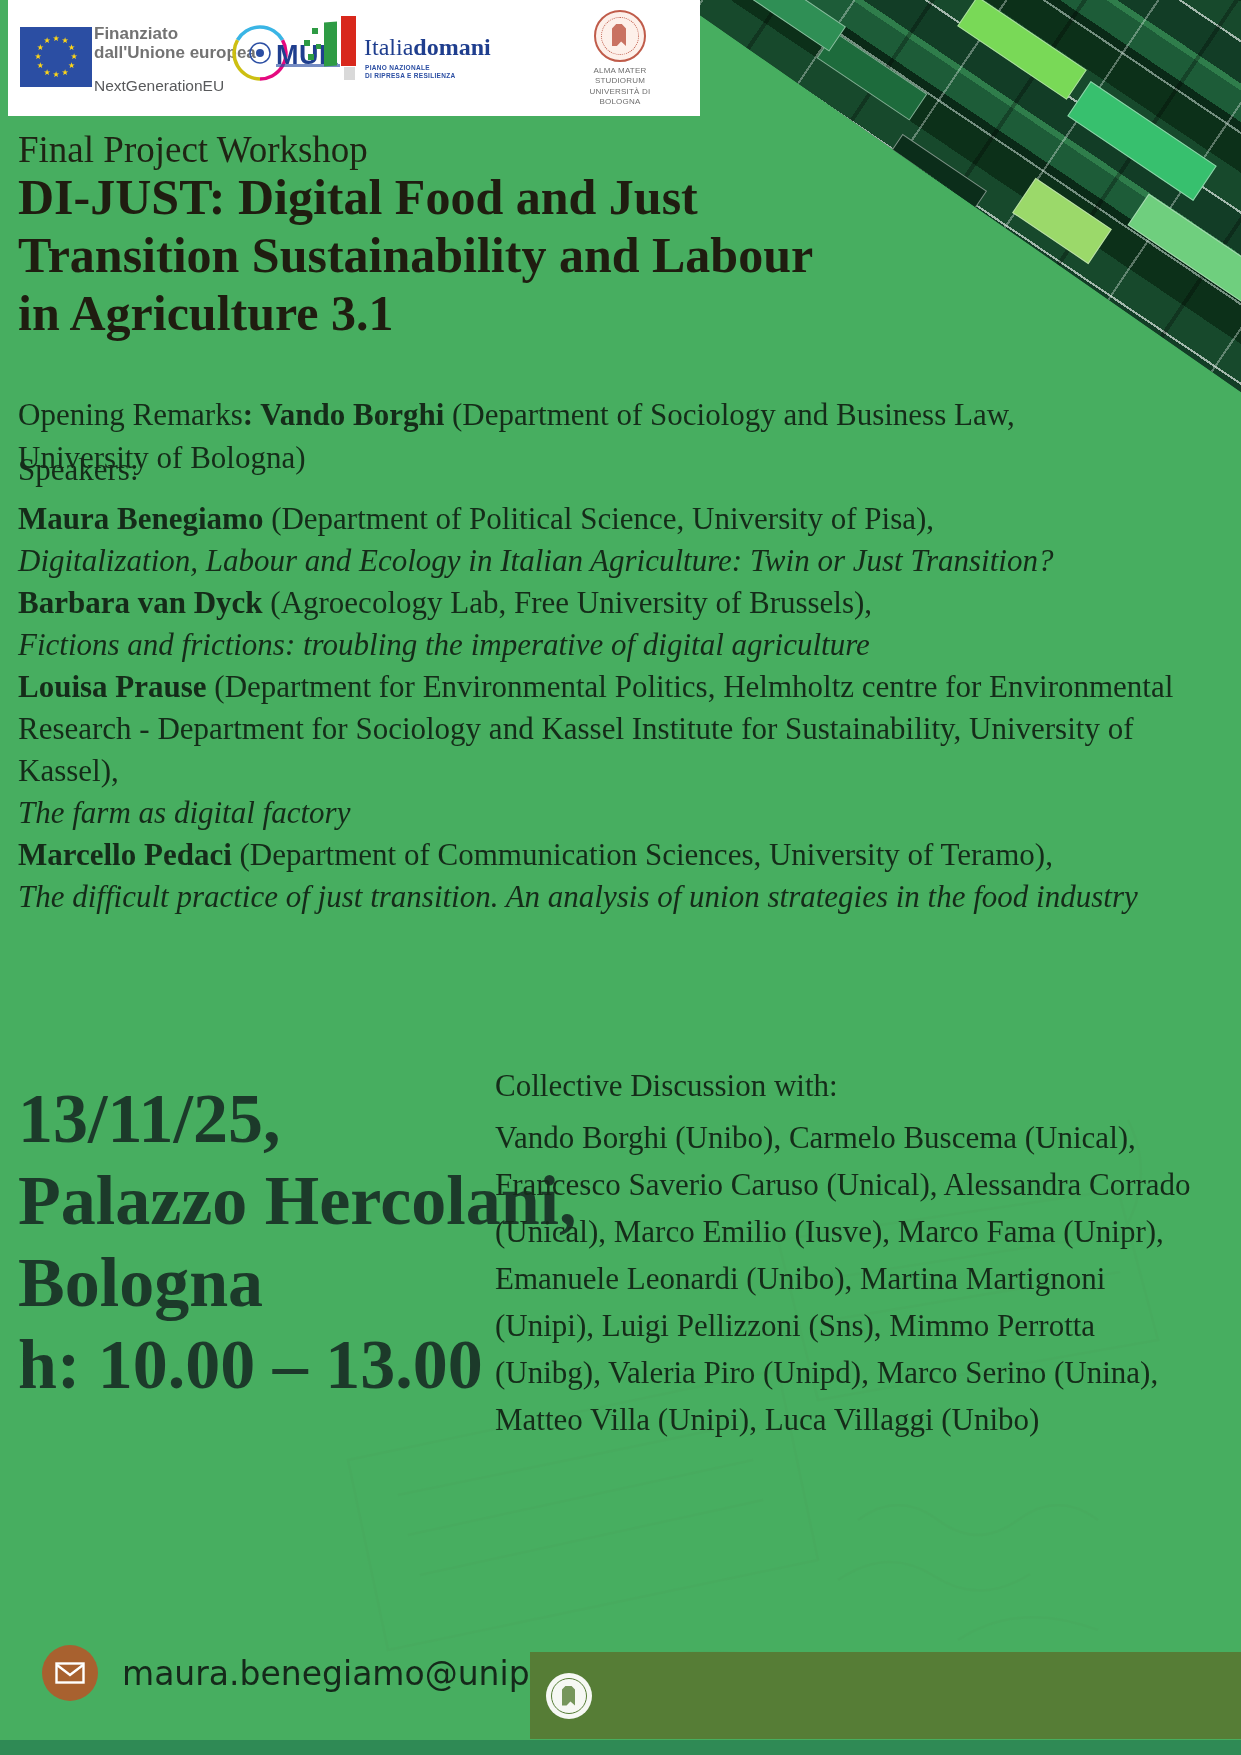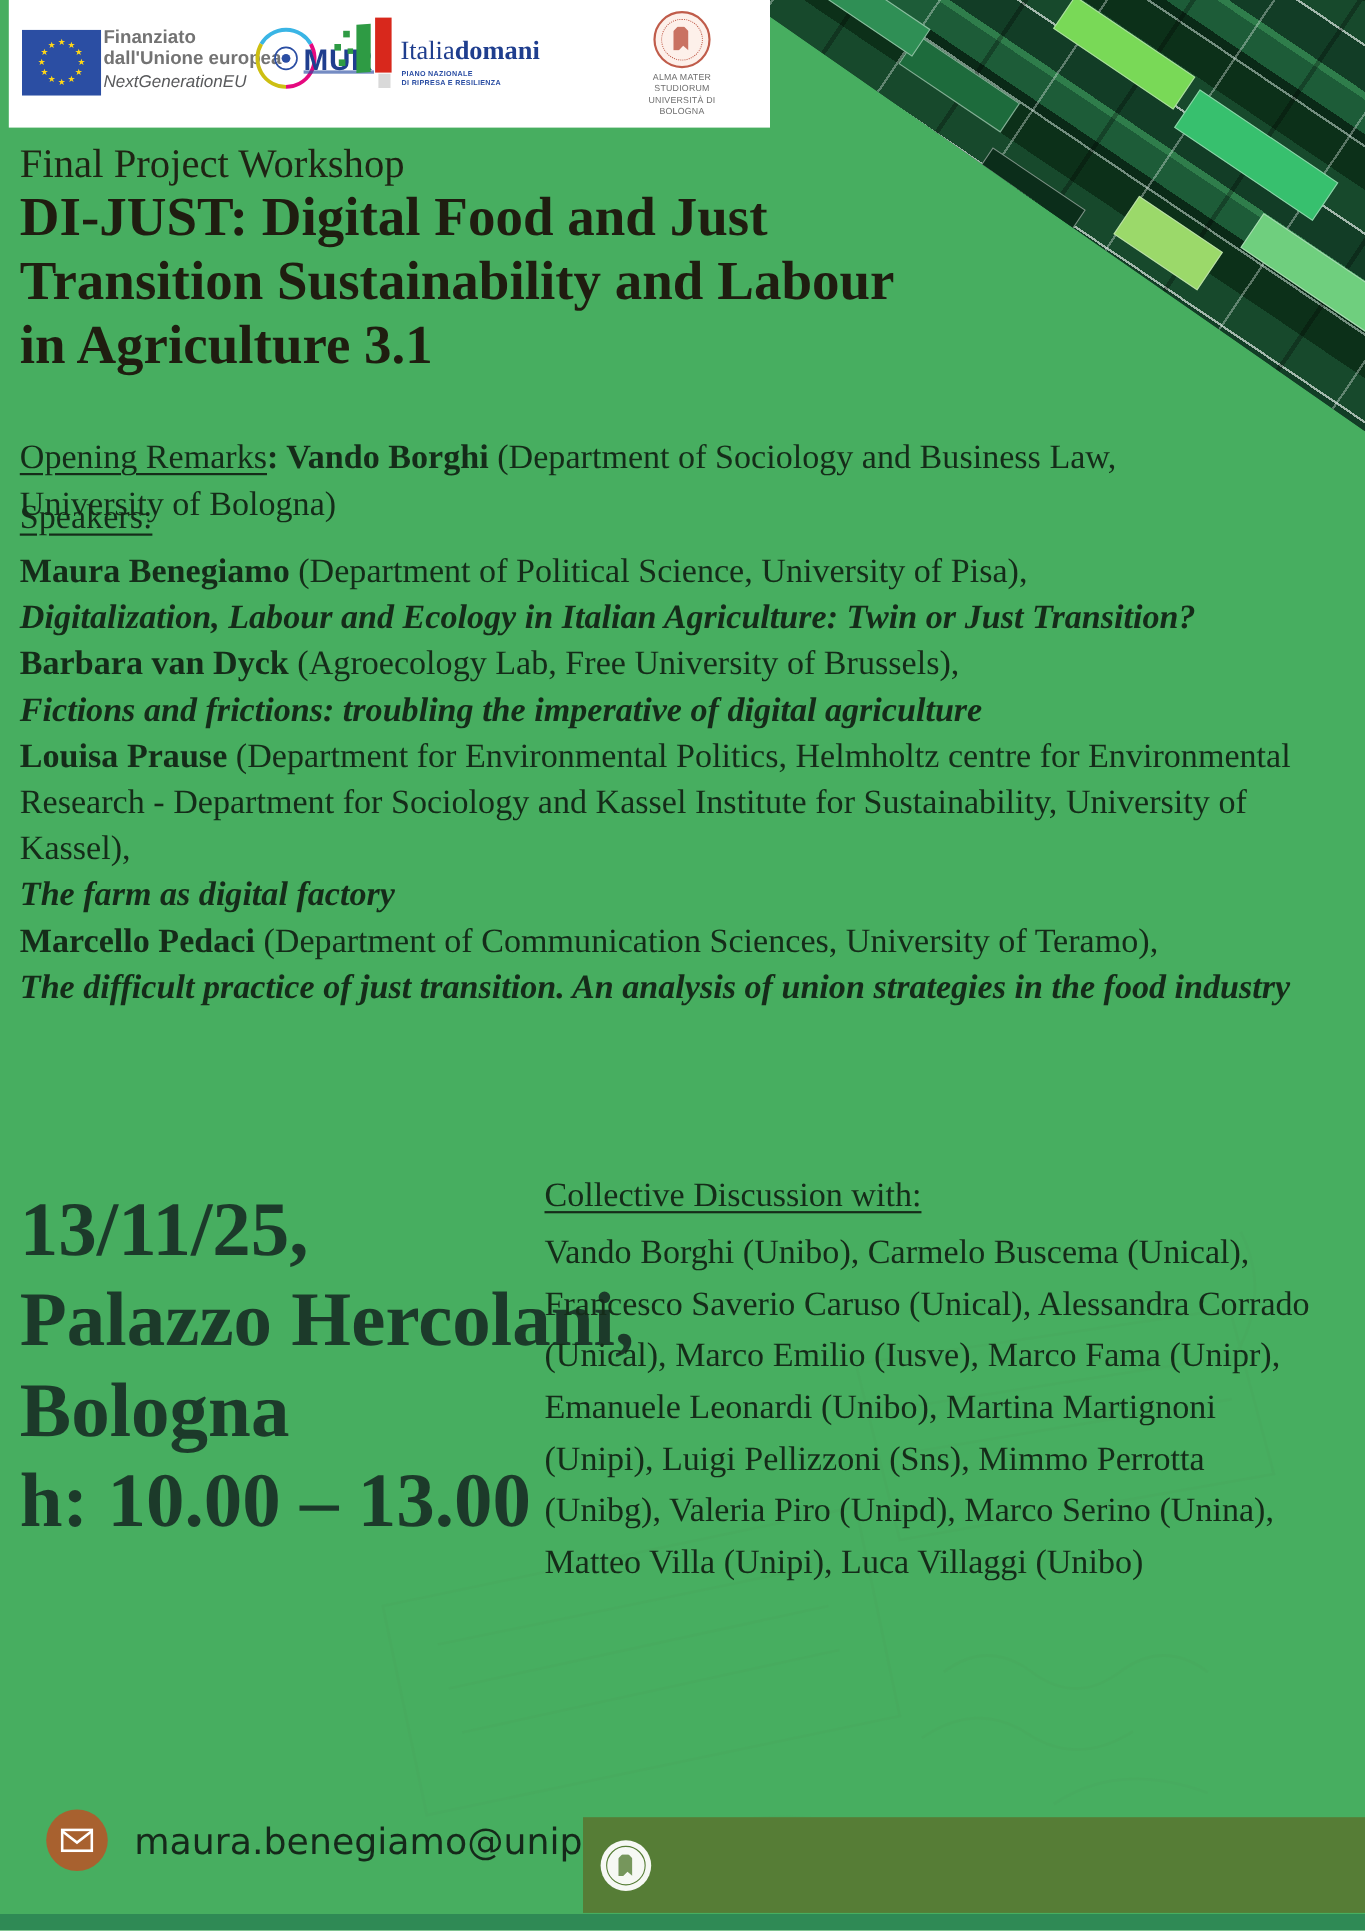--- a/index.html
+++ b/index.html
@@ -41,21 +41,21 @@
   .m8{left:150px; top:230px; width:150px; height:30px; background:#144a2b;}
   
   .banner{
     position:absolute; left:8px; top:0; width:692px; height:116px;
     background:#ffffff;
     font-family:"Liberation Sans", sans-serif;
   }
   .euflag{position:absolute; left:12px; top:27px;}
   .eu-text{position:absolute; left:86px; top:24px; line-height:1.12;}
   .eu-text .b{font-weight:bold; color:#737373; font-size:17px;}
-  .eu-text .g{color:#58595b; font-size:15.5px; margin-top:4px;font-style:italic;}
+  .eu-text .g{color:#58595b; font-size:15.5px; margin-top:15px;}
   .mur{position:absolute; left:222px; top:8px; width:130px; height:100px;}
   .mur-label{position:absolute; left:46px; top:32px; font-weight:bold; font-size:27px; color:#1f3e8e; letter-spacing:.5px;}
   .mur-sub{position:absolute; left:46px; top:56px; width:64px; height:3px; background:#2b4ea3; opacity:.65;}
   .itdo{position:absolute; left:290px; top:10px; width:260px; height:100px;}
   .itdo .sq{position:absolute; background:#2e9b44;}
   .bar-green{position:absolute; left:26px; top:12px; width:13px; height:44px; background:#2e9b44; transform:skewY(-4deg);}
   .bar-red{position:absolute; left:43px; top:6px; width:15px; height:50px; background:#d8281c;}
   .bar-gray{position:absolute; left:46px; top:57px; width:11px; height:13px; background:#d9d9d9;}
   .itdo-name{position:absolute; left:66px; top:24px; font-family:"Liberation Serif",serif; font-size:24px; color:#1f3e8e;}
   .itdo-name b{font-weight:bold;}
@@ -67,25 +67,25 @@
   }
   .unibo-seal:before{content:""; position:absolute; inset:5px; border-radius:50%; border:1px dotted #c05c4a;}
   .unibo-seal:after{content:""; position:absolute; left:16px; top:12px; width:14px; height:22px; background:#c05c4a; opacity:.85;
     clip-path:polygon(0 20%,30% 0,70% 0,100% 20%,100% 100%,65% 80%,35% 100%,0 100%);}
   .unibo-text{margin-top:4px; font-size:8px; color:#6e6e6e; line-height:1.3; letter-spacing:.2px;}
   
   .kicker{position:absolute; left:18px; top:128px; font-size:37px; color:#1f2414;}
   .title{position:absolute; left:18px; top:168px; font-size:50px; font-weight:bold; color:#1f1d10; line-height:58px;}
   
   .opening{position:absolute; left:18px; top:362px; width:1030px; font-size:31px; line-height:43px; color:#152c19;}
-  .u{text-decoration:underline; text-decoration-thickness:2px; text-underline-offset:5px;}
+  .u{text-decoration-thickness:2px; text-underline-offset:5px;}
   .b{font-weight:bold;}
   .speakers-label{position:absolute; left:18px; top:452px; font-size:31px; color:#152c19;}
   .speakers{position:absolute; left:18px; top:498px; width:1200px; font-size:31px; line-height:42px; color:#152c19;}
-  .talk{font-style:italic;font-weight:bold;}
+  .talk{font-style:italic;}
   
   .event{position:absolute; left:18px; top:1078px; font-size:70px; font-weight:bold; color:#1c3a2a; line-height:82px;}
   
   .disc{position:absolute; left:495px; top:1068px; width:710px; font-size:31px; color:#152c19;}
   .disc-label{display:block; margin-bottom:10px;}
   .disc-list{line-height:47px;}
   
   .sketch{position:absolute; left:258px; top:1040px; opacity:.42; pointer-events:none;}
   
   .email-row{position:absolute; left:42px; top:1644px; height:58px; display:flex; align-items:center;}

